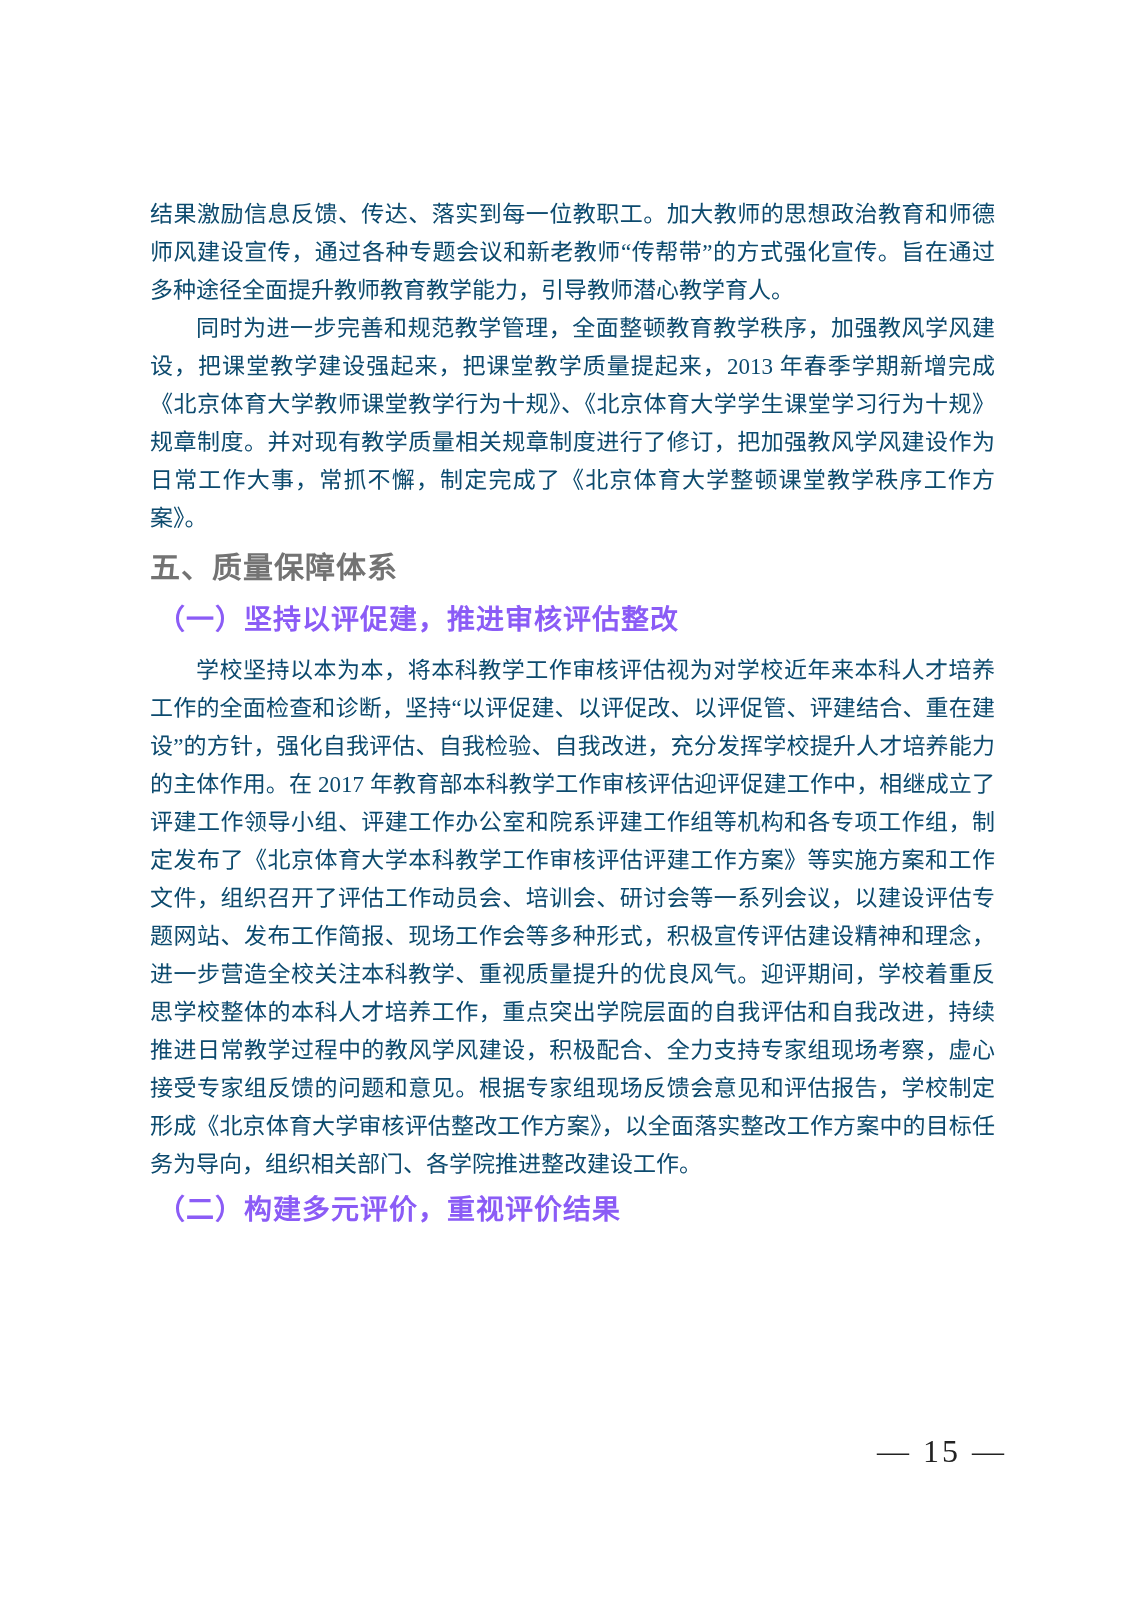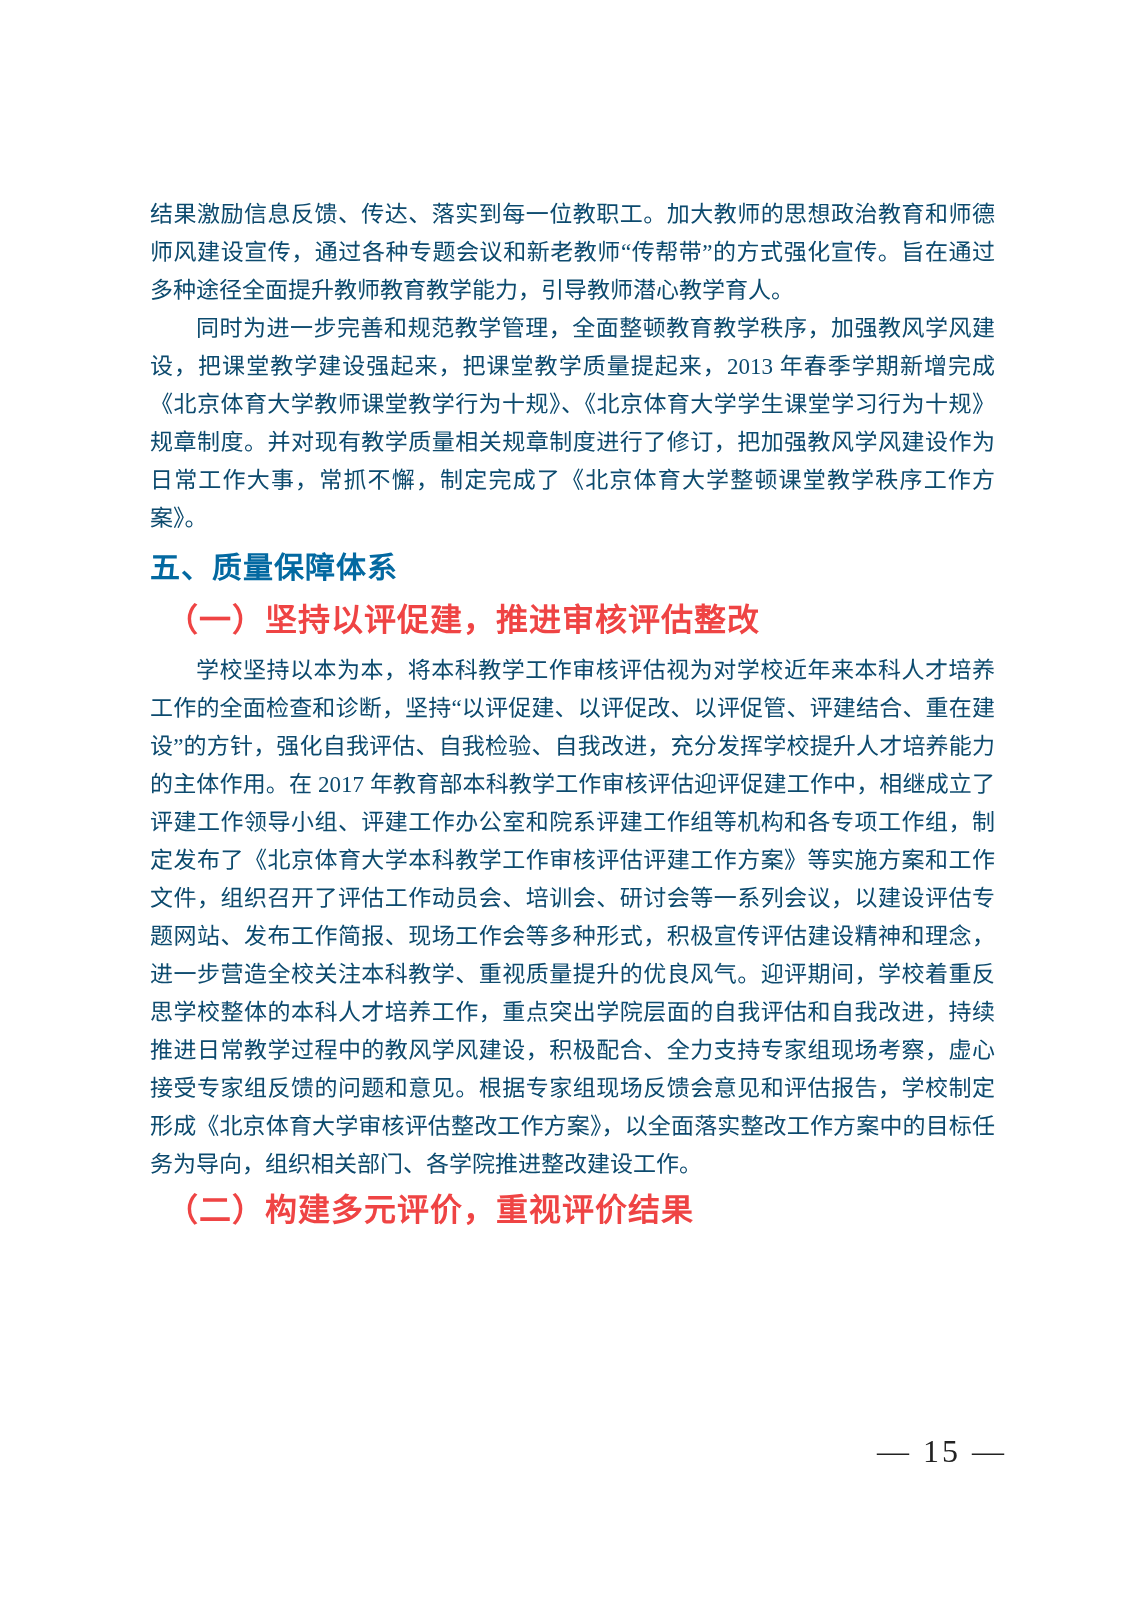--- a/index.html
+++ b/index.html
@@ -35,30 +35,30 @@
   }
   .body-para.continued {
     text-indent: 0;
   }
   .section-heading {
     margin: 10px 0 12px 0;
     font-family: "Liberation Sans", "DejaVu Sans", sans-serif;
     font-size: 30px;
     line-height: 40px;
     font-weight: bold;
-    color: #0369a1;
+    color: #737373;
     letter-spacing: 1px;
   }
   .subsection-heading {
-    margin: 6px 0 12px 16px;
+    margin: 6px 0 12px 7px;
     font-family: "Liberation Sans", "DejaVu Sans", sans-serif;
-    font-size: 32px;
+    font-size: 28px;
     line-height: 40px;
     font-weight: bold;
-    color: #ef4444;
+    color: #8b5cf6;
     letter-spacing: 1px;
   }
   .page-number {
     position: absolute;
     top: 1436px;
     right: 124px;
     font-family: "Liberation Serif", "DejaVu Serif", serif;
     font-size: 32px;
     line-height: 30px;
     color: #222222;

